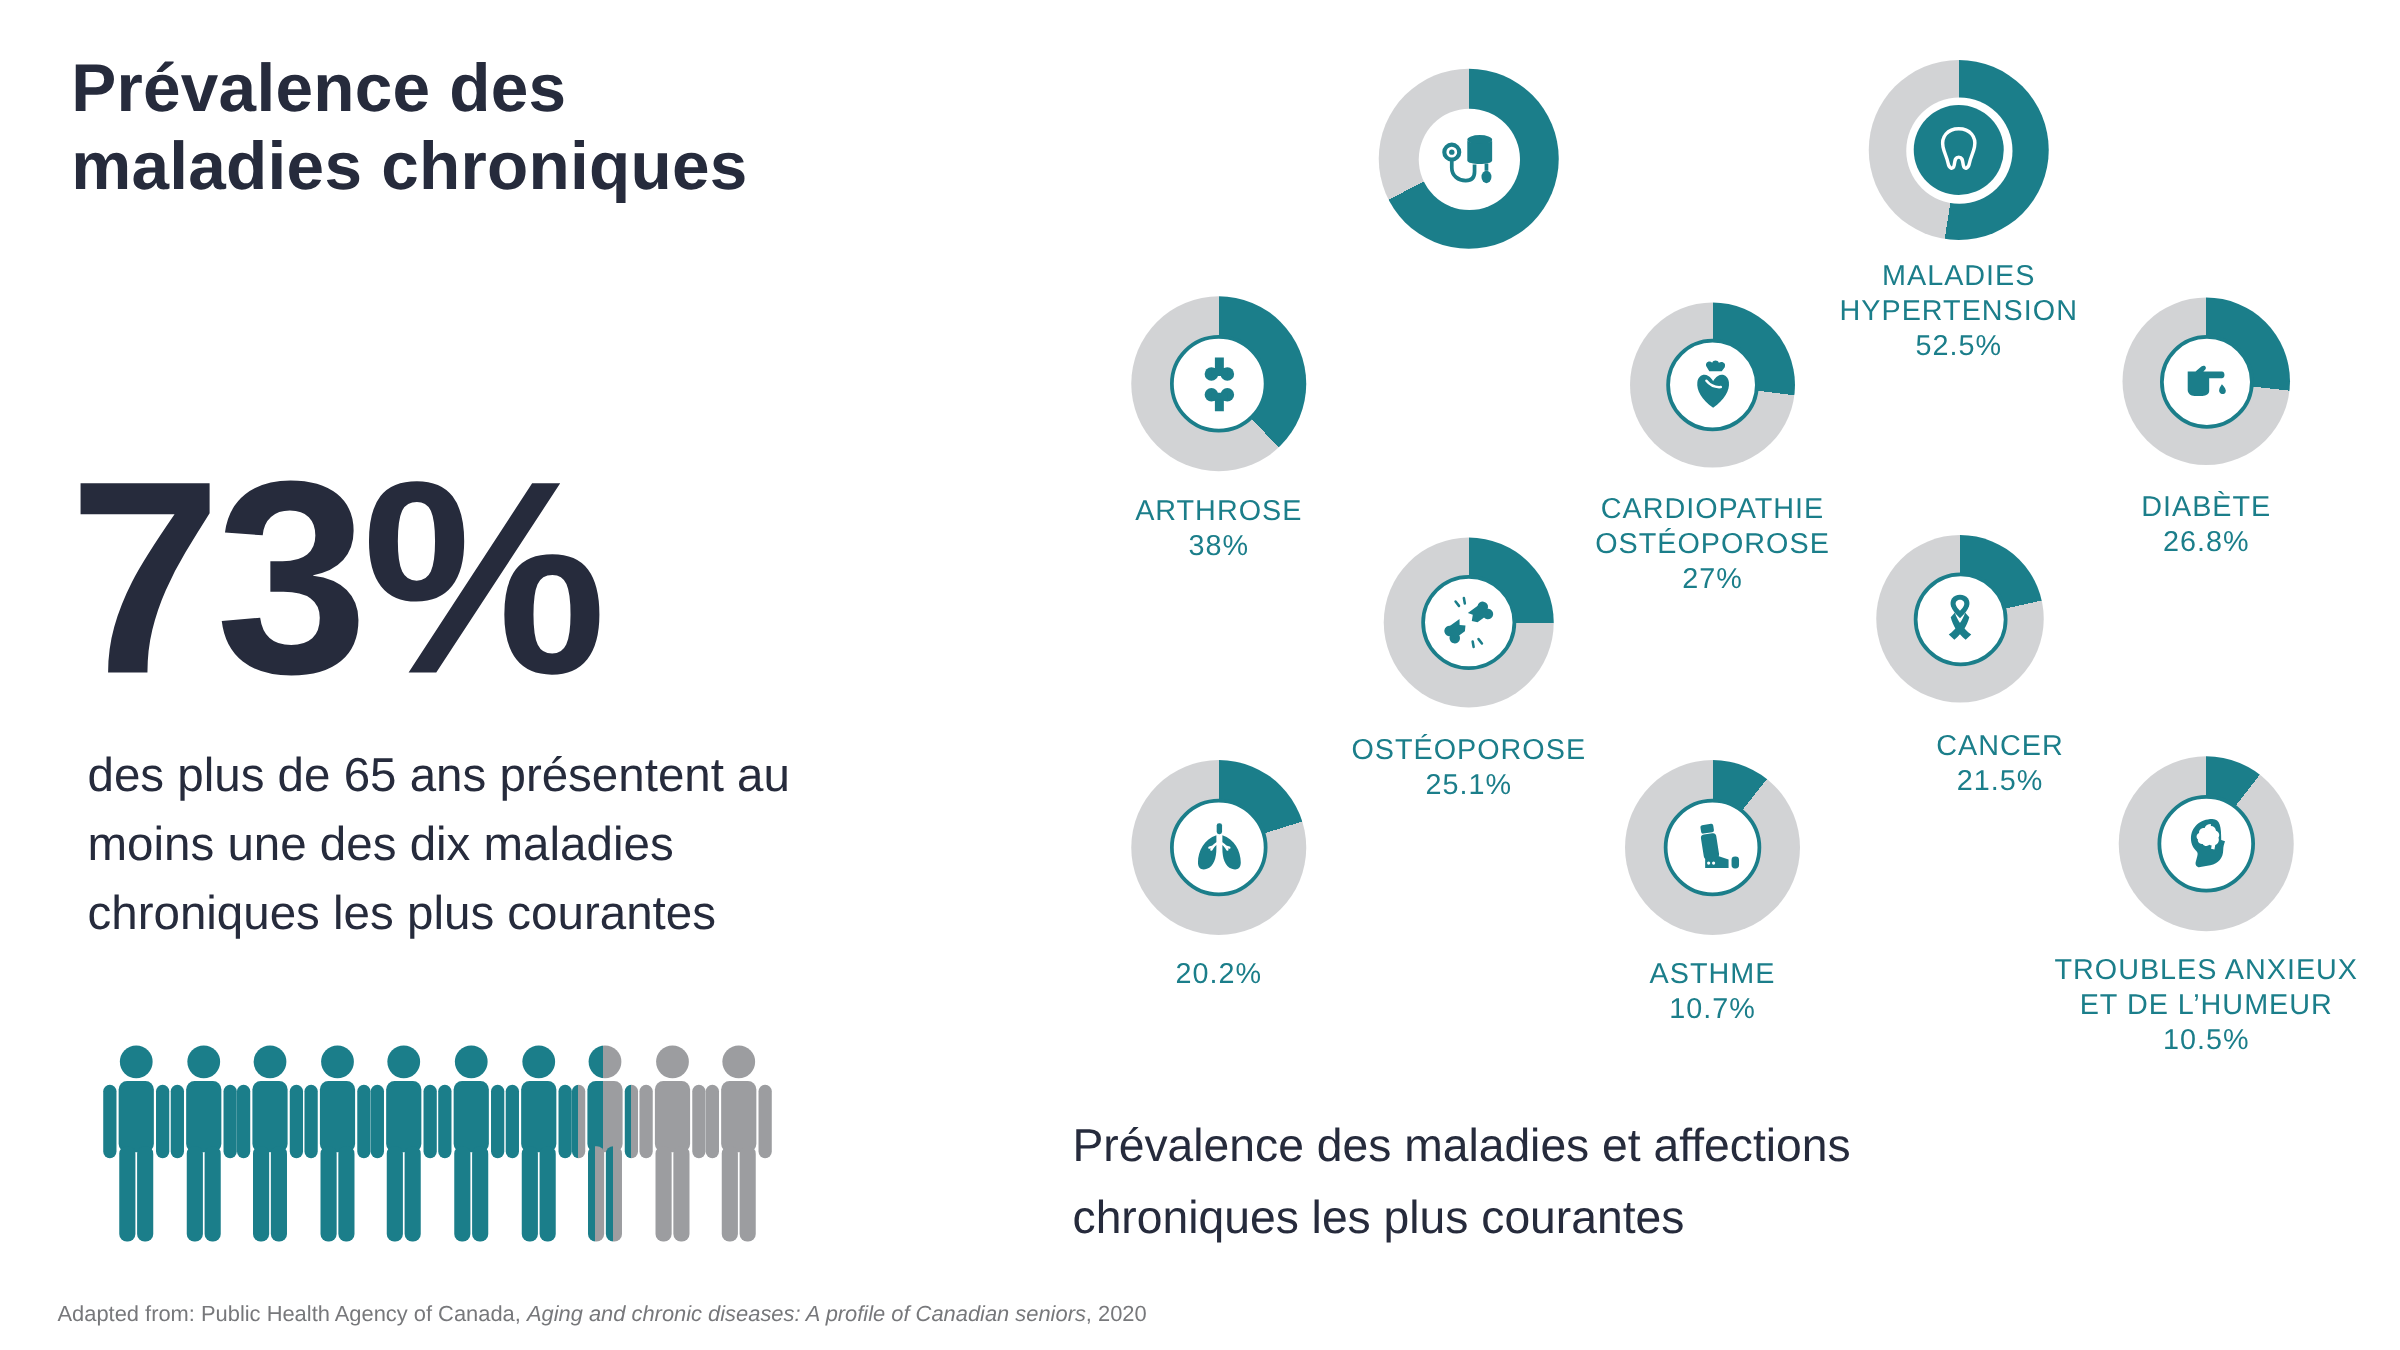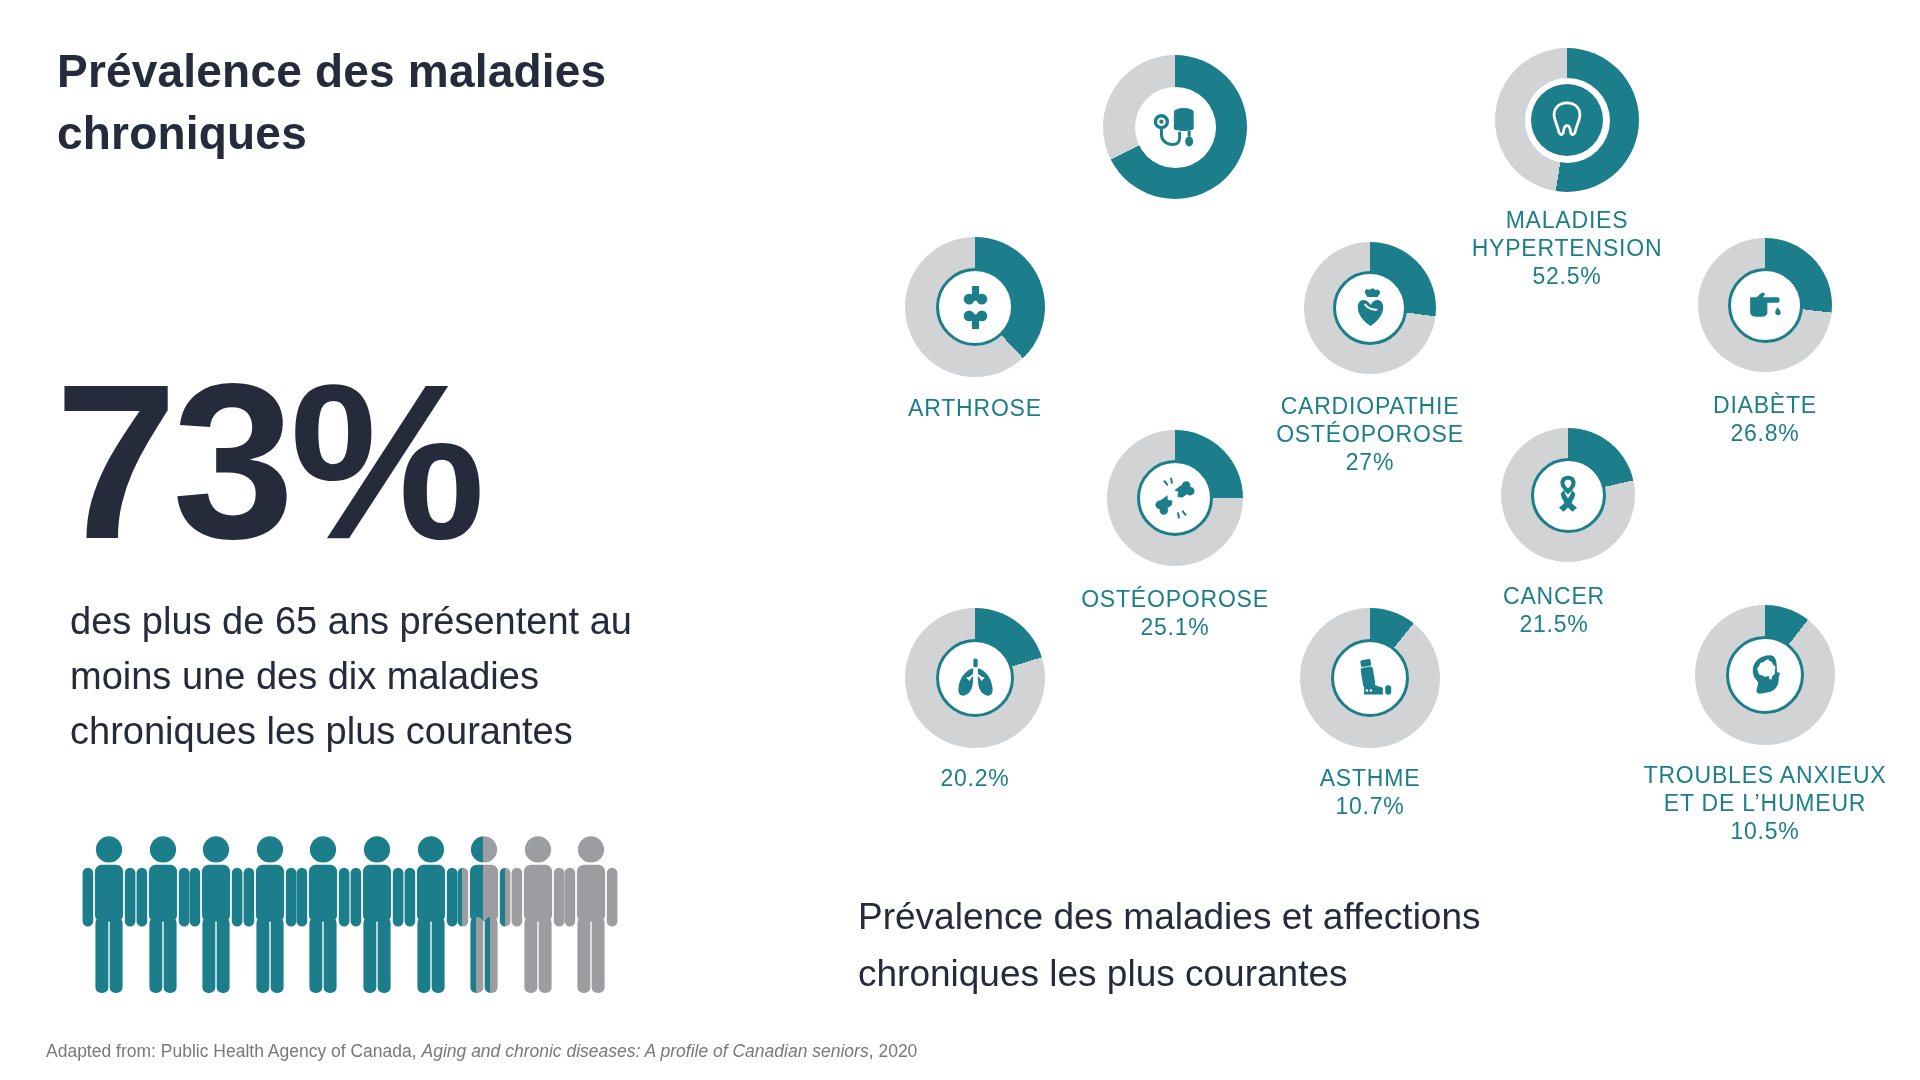--- a/index.html
+++ b/index.html
@@ -3,21 +3,21 @@
 <meta charset="utf-8">
 <style>
   html,body{margin:0;padding:0;background:#fff;}
   .stage{
     position:relative;width:1920px;height:1080px;background:#fff;overflow:hidden;
     font-family:"Liberation Sans", sans-serif;
     --teal:#1B7E8A; --track:#D2D3D5; --navy:#262B3C; --person-gray:#9C9DA0; --source-gray:#77787B;
   }
   .title{
     position:absolute;left:57px;top:40px;width:630px;margin:0;
-    font-size:46px;font-weight:700;line-height:62px;letter-spacing:0.2px;color:var(--navy);
+    font-size:54px;font-weight:700;line-height:62px;letter-spacing:0.2px;color:var(--navy);
   }
   .stat-number{
     position:absolute;left:55px;top:352px;
     font-size:220px;font-weight:700;line-height:220px;letter-spacing:-5px;color:var(--navy);
   }
   .stat-desc{
     position:absolute;left:70px;top:594px;width:590px;margin:0;
     font-size:38px;line-height:55px;color:var(--navy);
   }
   #people{position:absolute;left:0;top:0;}
@@ -237,20 +237,21 @@
               <circle cx="24" cy="42.5" r="6.8"></circle>
               <circle cx="40" cy="42.5" r="6.8"></circle>
               <path d="M24 40.5 h16 v8 h-16 z"></path>
               <path d="M27.5 47 h9 v12 h-9 z"></path>
             </svg>
           </span>
         </div>
       </div>
       <div class="donut-label" style="left: 785px; top: 394px;">
         <div>ARTHROSE</div>
+        <div>38%</div>
       </div>
       <div class="donut" style="left: 1304px; top: 242px; height: 132px; width: 132px; background: conic-gradient(rgb(27, 126, 138) 97.2deg, rgb(210, 211, 213) 97.2deg);">
         <div class="donut-center outline" style="height: 74px; width: 74px;">
           <span class="icon" style="height: 49px; width: 49px;">
             <svg viewBox="0 0 64 64">
               <g fill="currentColor">
                 <path d="M25 12 c-2 -4 3 -7 6 -4 c1 -3 6 -3 7 0 c4 -2 8 1 6 5 l-3 4 h-13 z"></path>
                 <path d="M32 55 C20 47 14.5 37 15.5 28.5 C16.3 21.5 22.5 19 27 22 C29.2 23.4 31 25.5 32 27.5 C33 25.5 34.8 23.4 37 22 C41.5 19 47.7 21.5 48.5 28.5 C49.5 37 44 47 32 55 Z"></path>
               </g>
               <path fill="none" stroke="#fff" stroke-width="2.6" stroke-linecap="round" d="M25 27 c4 5 9 7 15 6.5"></path>
@@ -310,21 +311,21 @@
               <g fill="currentColor">
                 <path d="M32 7.5 C25 7.5 20.8 13 22.8 19.3 C24 23 27.3 27 32 31.5 C36.7 27 40 23 41.2 19.3 C43.2 13 39 7.5 32 7.5 Z"></path>
                 <path d="M26.8 25.5 C29 33.5 35 41.5 43.5 48.2 L37.8 53.5 C29.5 46.5 24.8 39.5 22.5 30.5 Z"></path>
                 <path d="M37.2 25.5 C35 33.5 29 41.5 20.5 48.2 L26.2 53.5 C34.5 46.5 39.2 39.5 41.5 30.5 Z"></path>
               </g>
               <path fill="#fff" d="M32 12.5 c-3.2 0 -5.2 2.6 -4.2 5.4 c0.7 2 2.2 3.9 4.2 5.9 c2 -2 3.5 -3.9 4.2 -5.9 c1 -2.8 -1 -5.4 -4.2 -5.4 Z"></path>
             </svg>
           </span>
         </div>
       </div>
-      <div class="donut-label" style="left: 1364px; top: 582px;">
+      <div class="donut-label" style="left: 1410px; top: 582px;">
         <div>CANCER</div>
         <div>21.5%</div>
       </div>
       <div class="donut" style="left: 905px; top: 608px; height: 140px; width: 140px; background: conic-gradient(rgb(27, 126, 138) 72.72deg, rgb(210, 211, 213) 72.72deg);">
         <div class="donut-center outline" style="height: 78px; width: 78px;">
           <span class="icon" style="height: 51px; width: 51px;">
             <svg viewBox="0 0 64 64">
               <g fill="currentColor">
                 <rect x="29.3" y="7" width="5.4" height="11" rx="2.4"></rect>
                 <path d="M29 19 C17 22.5 10.5 35 10.5 46.5 C10.5 52.5 14.5 54.8 19.5 52.8 C26.5 50 29 42 29 32 Z"></path>

